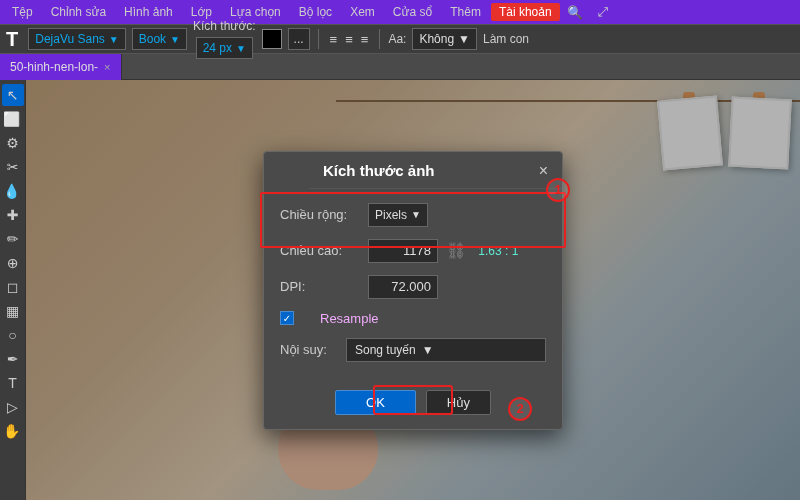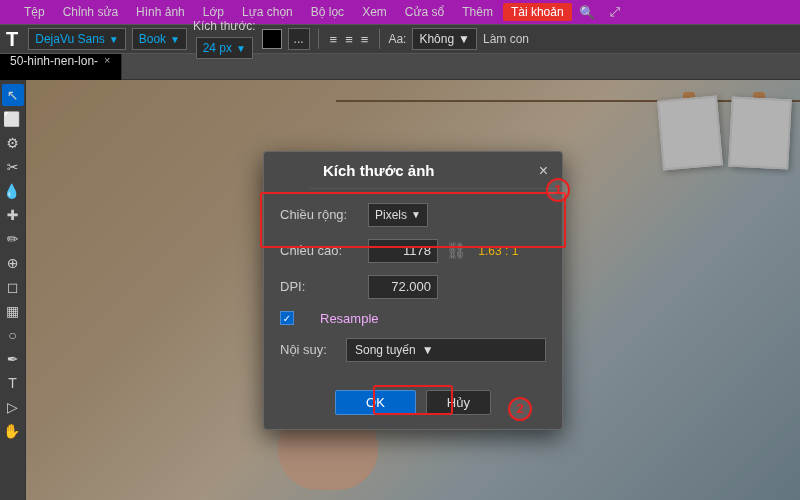--- a/index.html
+++ b/index.html
@@ -9,23 +9,23 @@
       overflow: hidden;
       font-family: 'Segoe UI', Arial, sans-serif;
       font-size: 13px;
       background: #4a4a4a;
     }
 
     
     .menu-bar {
       display: flex;
       align-items: center;
-      background: #a21caf;
+      background: #6d28d9;
       height: 24px;
-      padding: 0 16px;
+      padding: 0 4px;
       gap: 2px;
     }
     .menu-item {
       color: #ccc;
       padding: 2px 8px;
       cursor: pointer;
       font-size: 12px;
       white-space: nowrap;
     }
     .menu-item.tai-khoan {
@@ -132,21 +132,22 @@
     
     .tab-bar {
       display: flex;
       align-items: center;
       background: #4a4a4a;
       height: 26px;
       border-bottom: 1px solid #333;
     }
     .tab {
       display: flex;
-      background: #000000;
+      align-items: center;
+      background: #6d28d9;
       padding: 0 10px;
       height: 26px;
       color: #ddd;
       font-size: 12px;
       gap: 6px;
       cursor: pointer;
       border-right: 1px solid #333;
     }
     .tab .close { font-size: 11px; color: #aaa; cursor: pointer; }
 
@@ -351,21 +352,21 @@
       padding: 2px 6px;
       font-size: 12px;
       height: 24px;
       cursor: pointer;
       display: flex;
       align-items: center;
       gap: 4px;
     }
     .form-select .sel-arrow { font-size: 10px; }
     .ratio-display {
-      color: #eab308;
+      color: #5eead4;
       font-size: 12px;
       margin-left: 4px;
     }
     .chain-icon {
       color: #888;
       font-size: 16px;
     }
     .dpi-row {
       display: flex;
       align-items: center;

